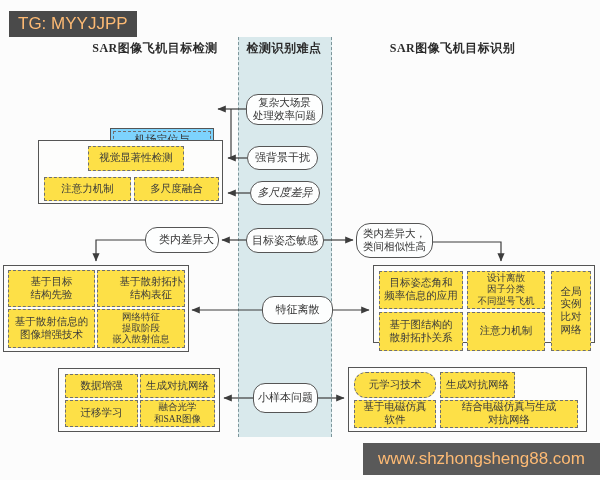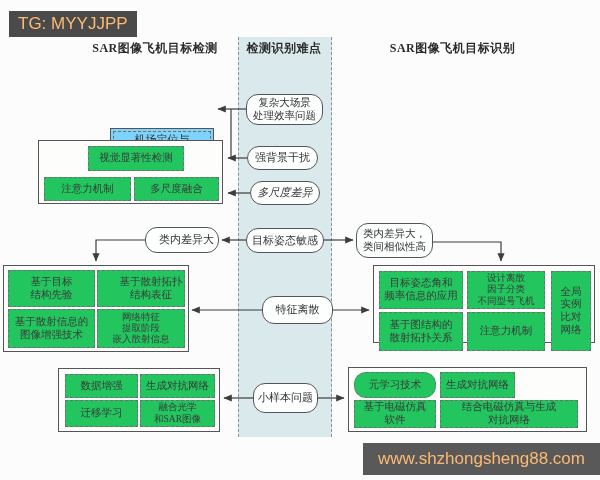--- a/index.html
+++ b/index.html
@@ -10,21 +10,21 @@
   }
   .abs{position:absolute;}
   .hdr{font-weight:bold;font-size:12px;text-align:center;color:#2b2b2b;letter-spacing:.5px;}
   .band{
     background:#d9e9ec;
     border-left:1px dashed #7d969b;border-right:1px dashed #7d969b;
   }
   .group{border:1.3px solid #555;background:#fdfdfc;box-sizing:border-box;position:absolute;}
   .cell{
     position:absolute;box-sizing:border-box;
-    border:1.1px dashed #6f6f6f;background:#22c55e;
+    border:1.1px dashed #6f6f6f;background:#fde047;
     display:flex;align-items:center;justify-content:center;
     text-align:center;font-size:10.5px;line-height:1.2;
     white-space:pre-line;color:#3a3a3a;
   }
   .wrap-cream{
     position:absolute;box-sizing:border-box;
     border:1.3px solid #555;background:#7dd3fc;padding:2px;margin-top:39px;
   }
   .wrap-cream .inner{
     width:100%;height:100%;box-sizing:border-box;
@@ -114,21 +114,21 @@
   </div>
 
   <div class="pill f10" style="left:246px;top:94px;width:77px;height:31px;">复杂大场景
 处理效率问题</div>
   <div class="pill" style="left:247px;top:146px;width:71px;height:24px;">强背景干扰</div>
   <div class="pill" style="left:250px;top:181px;width:70px;height:24px;font-style:italic;">多尺度差异</div>
   <div class="pill" style="left:246px;top:228px;width:78px;height:25px;">目标姿态敏感</div>
   <div class="pill" style="left:262px;top:296px;width:71px;height:28px;">特征离散</div>
   <div class="pill" style="left:253px;top:383px;width:65px;height:30px;">小样本问题</div>
 
-  <div class="pill f10" style="left:356px;top:223px;width:77px;height:35px;">类内差异大，
+  <div class="pill f10" style="left:356px;top:223px;width:77px;height:35px;border-radius:14px;">类内差异大，
 类间相似性高</div>
 
   <div class="group" style="left:373px;top:265px;width:222px;height:78px;text-decoration:underline;">
     <div class="cell" style="left:5px;top:5px;width:84px;height:38px;">目标姿态角和
 频率信息的应用</div>
     <div class="cell f9" style="left:93px;top:5px;width:78px;height:38px;">设计离散
 因子分类
 不同型号飞机</div>
     <div class="cell" style="left:177px;top:5px;width:40px;height:80px;">全局
 实例

